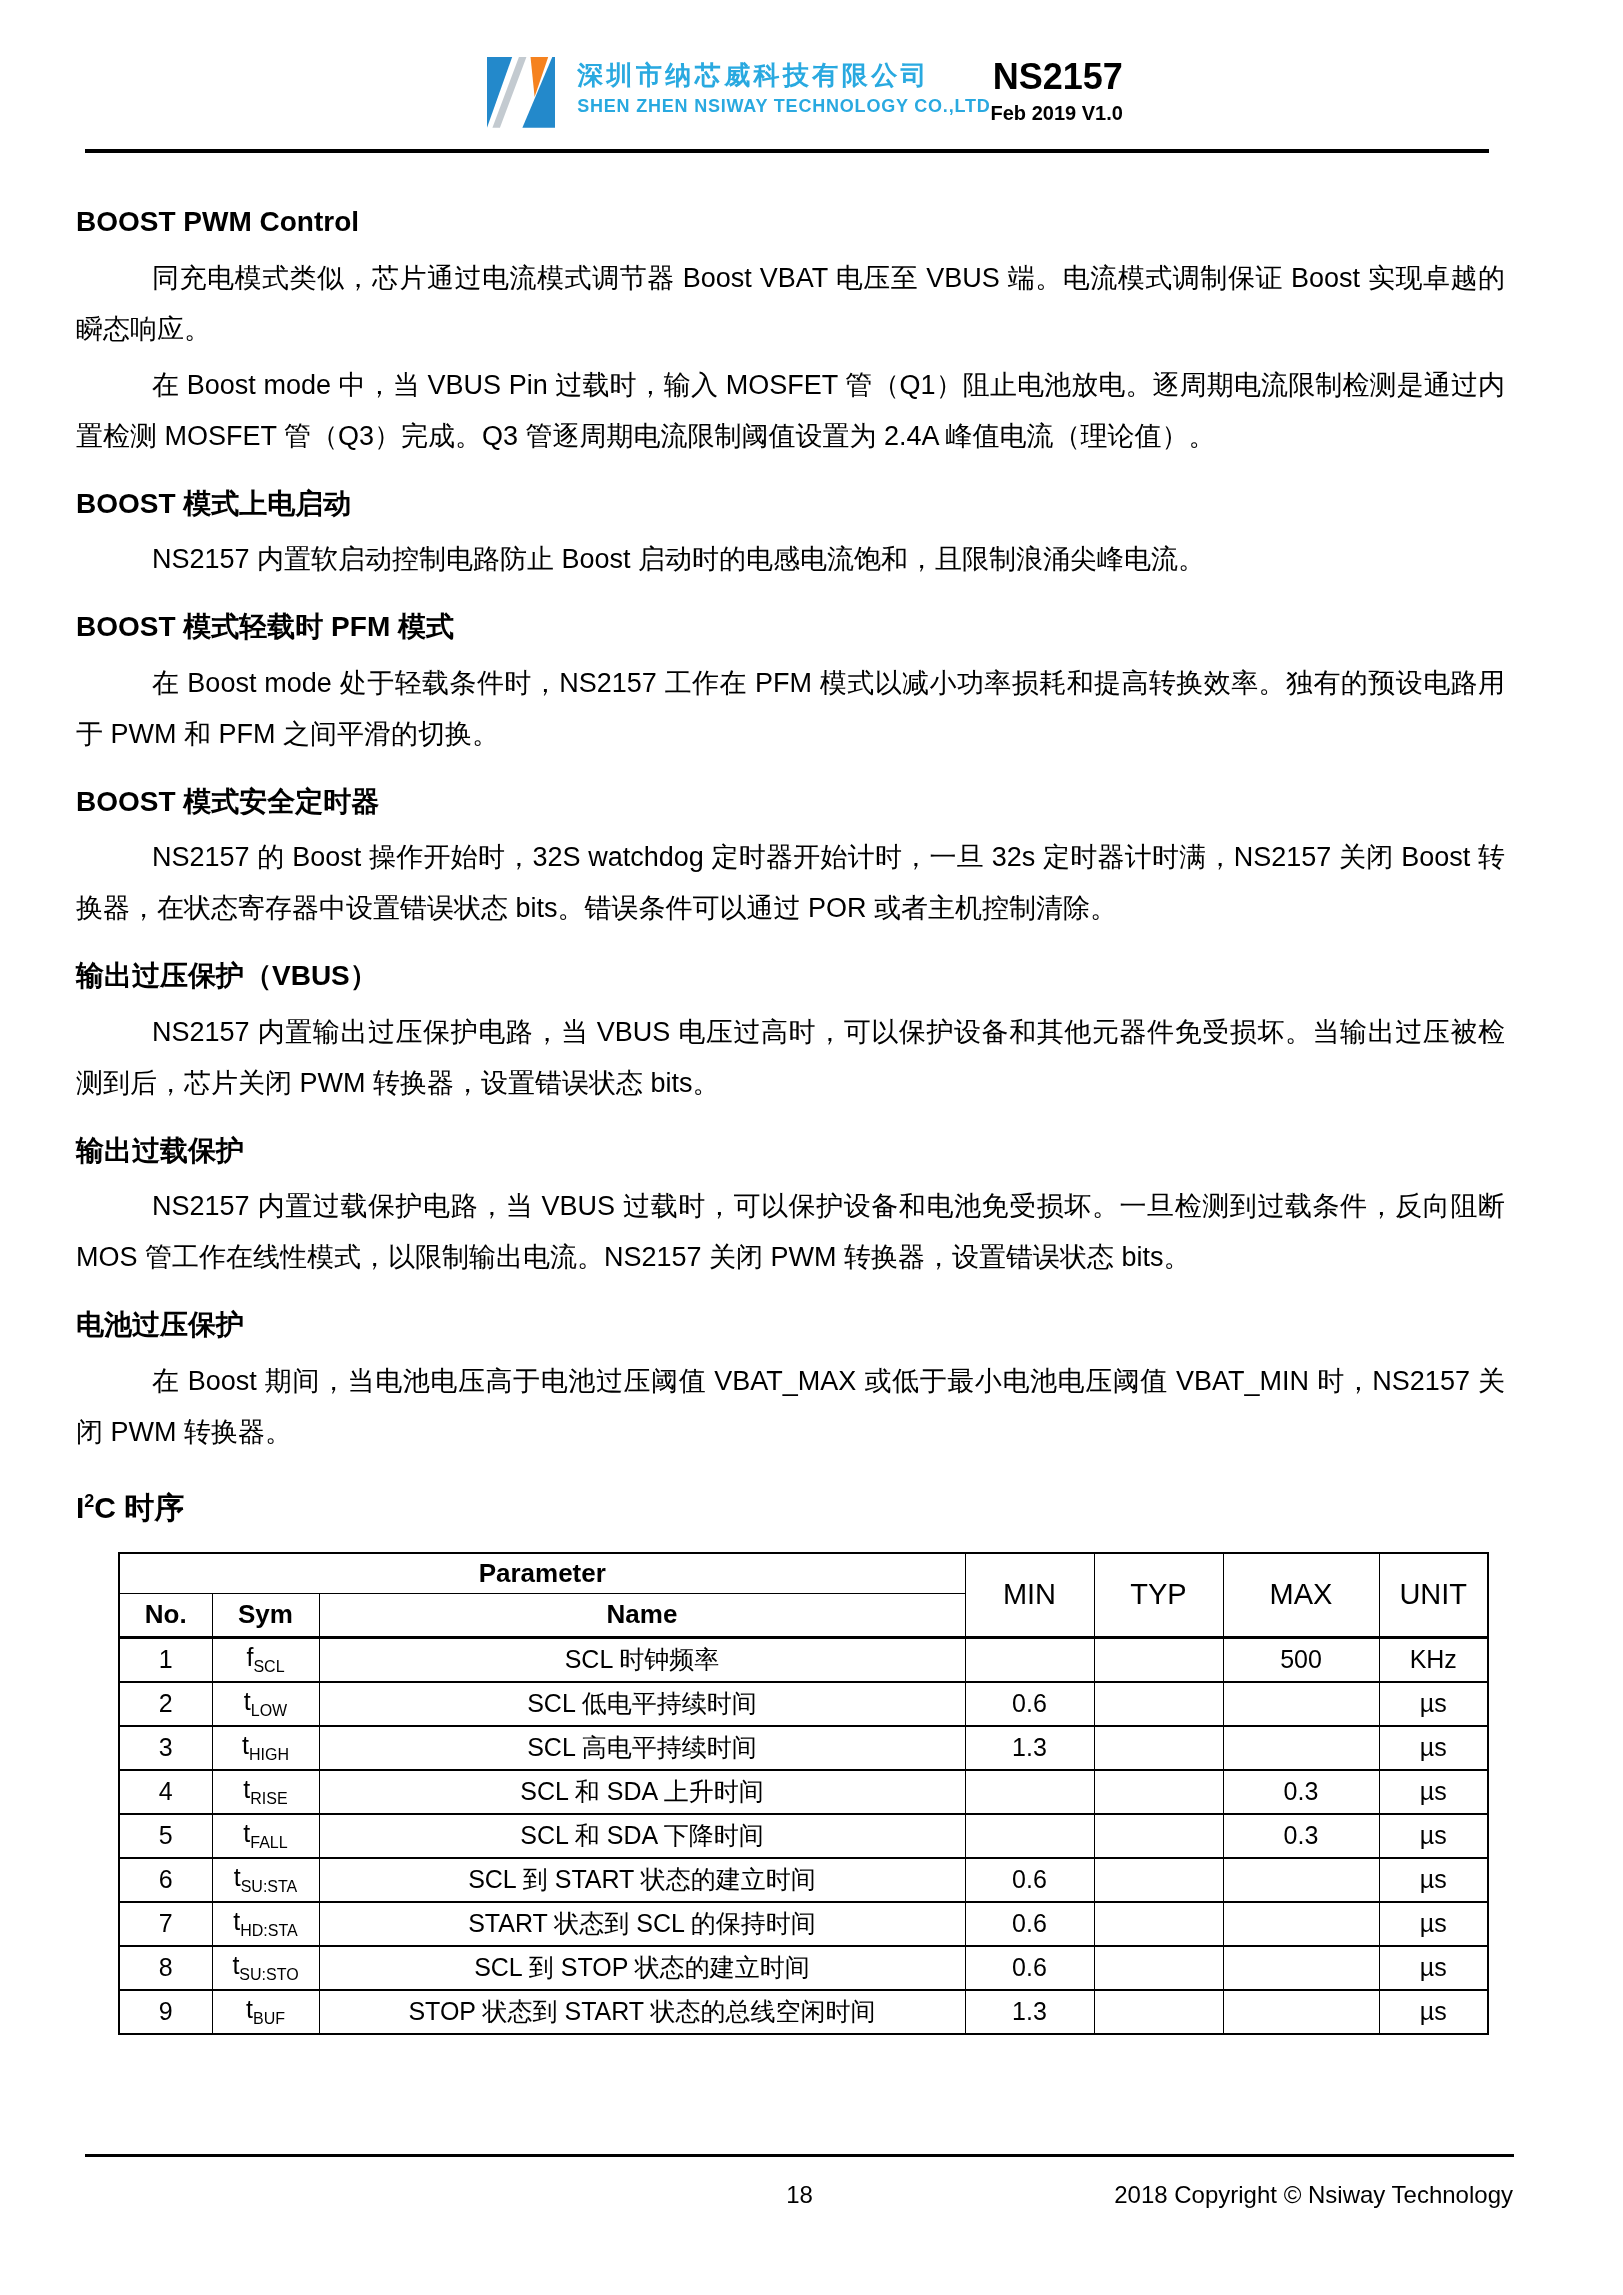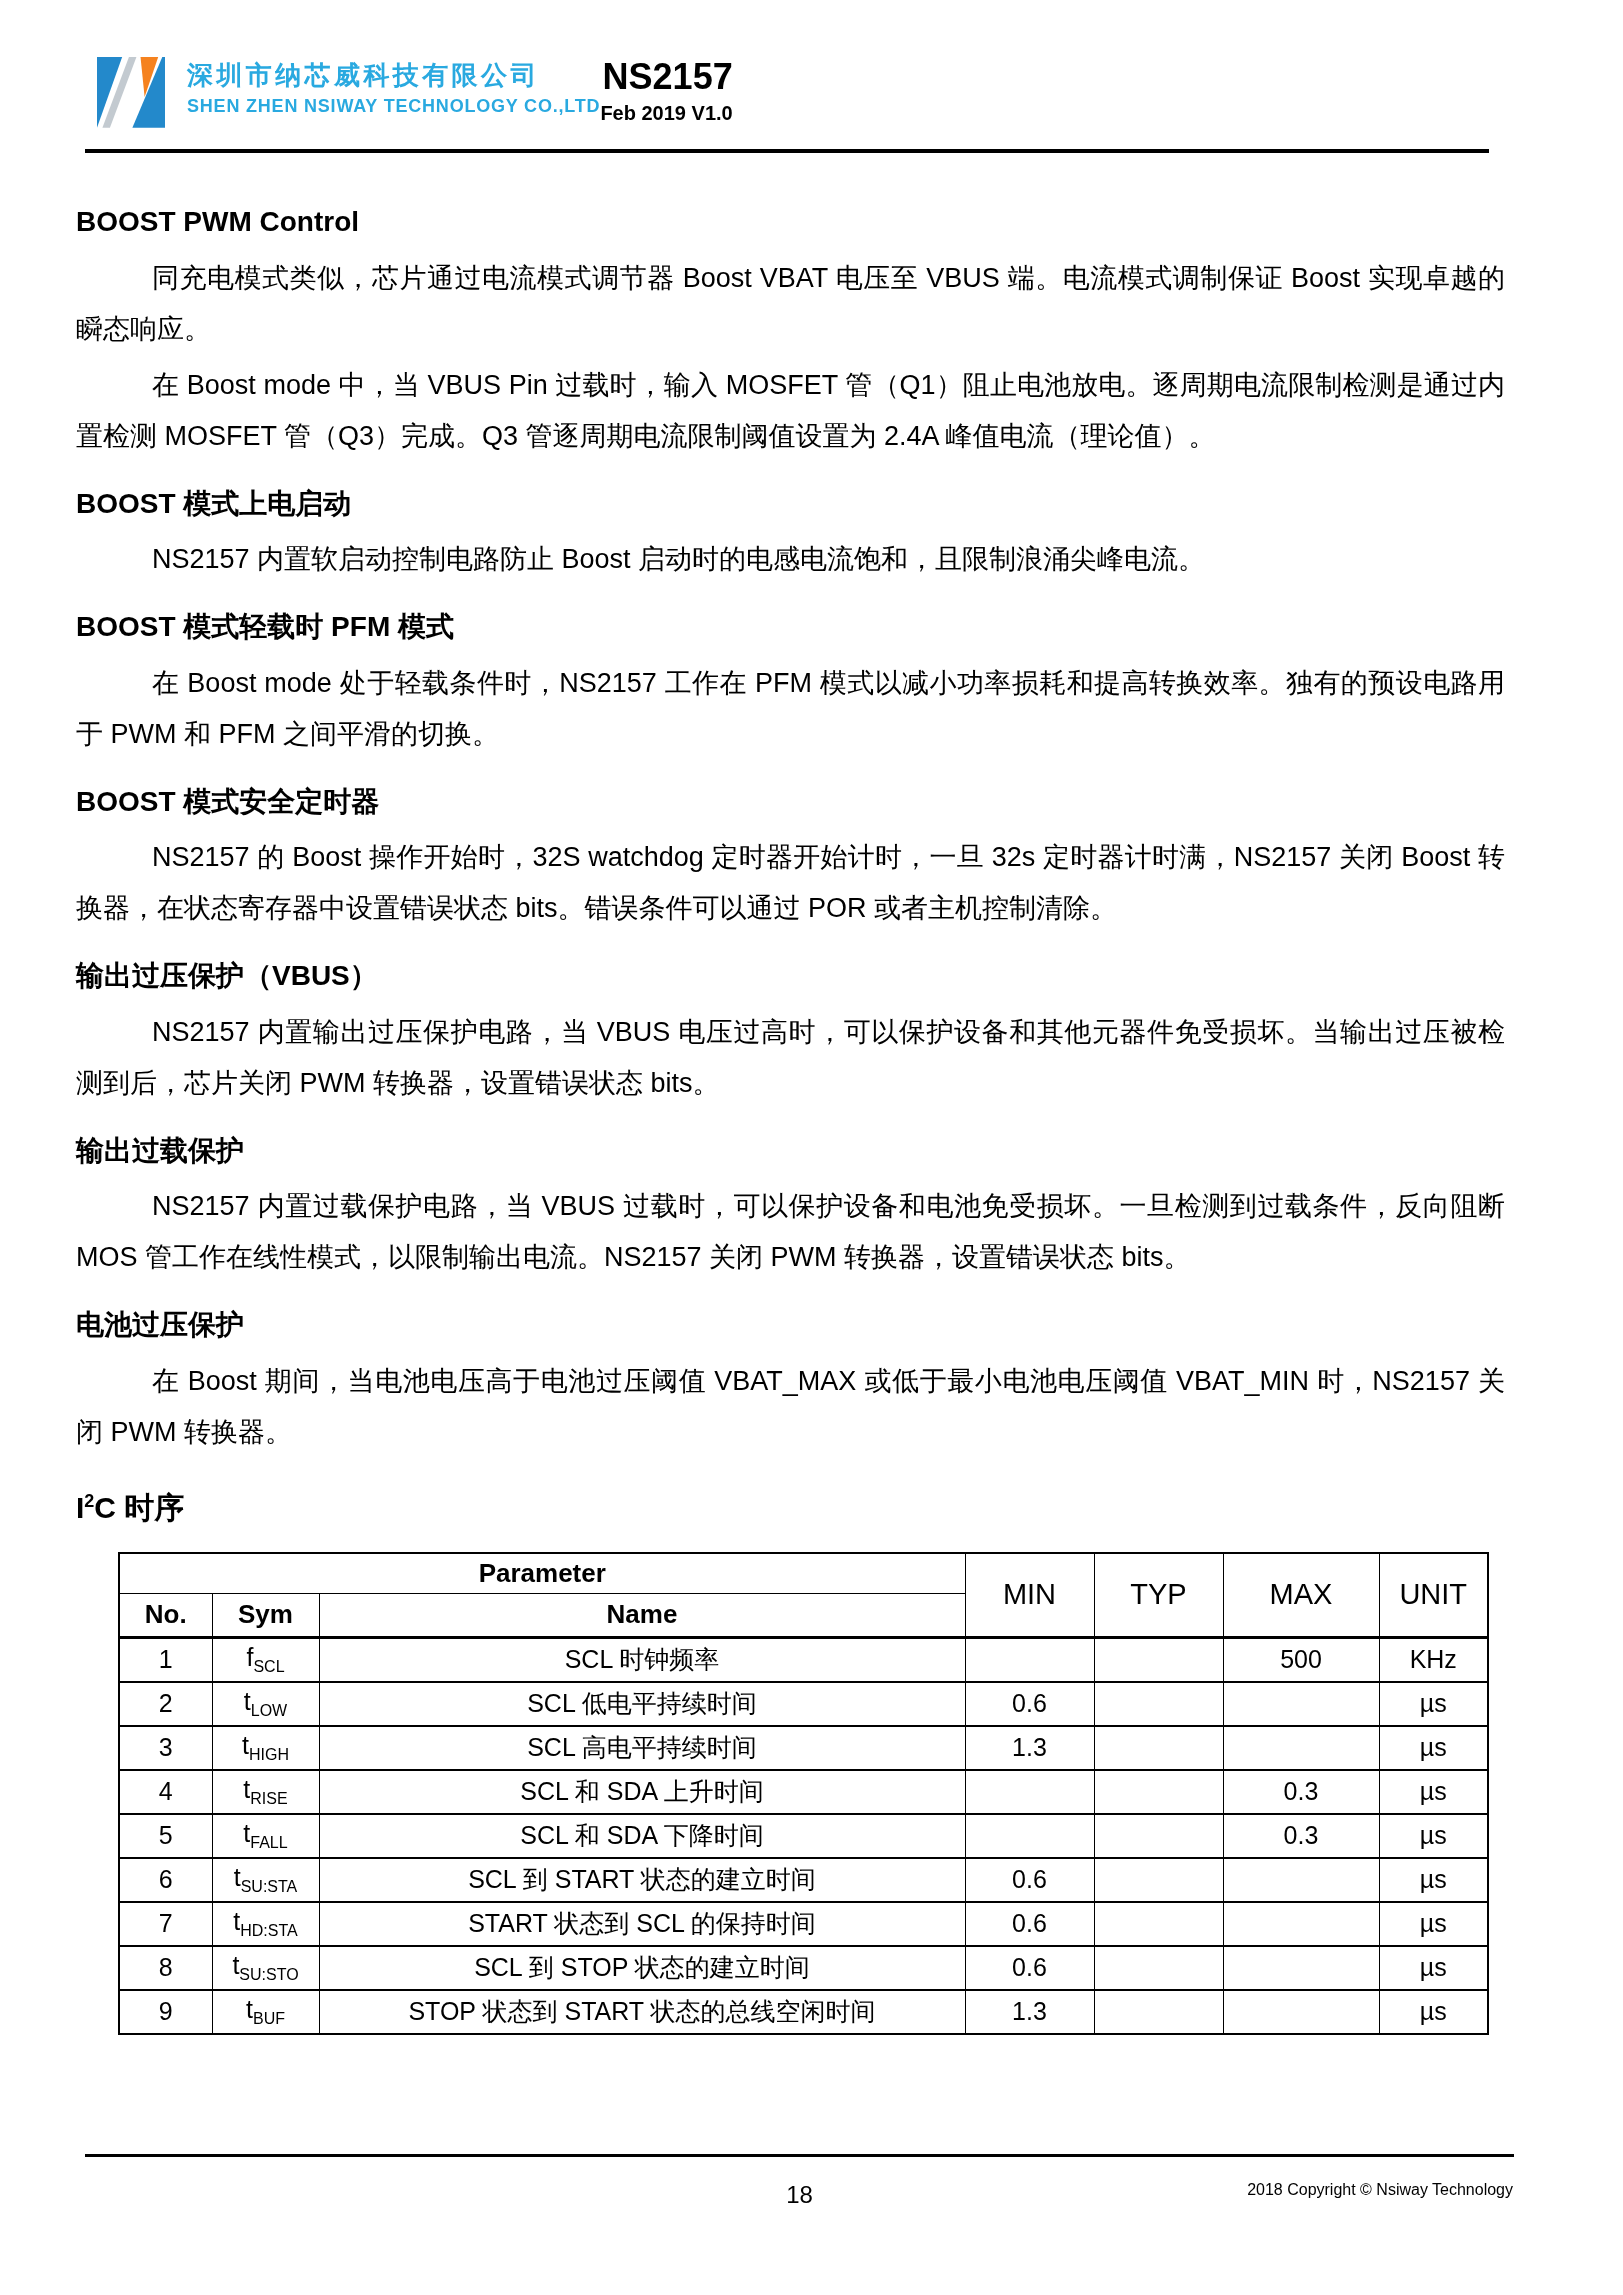--- a/index.html
+++ b/index.html
@@ -6,21 +6,21 @@
   body{background:#ffffff;}
   .page{
     position:relative;
     width:1623px;height:2295px;
     background:#ffffff;
     font-family:"Liberation Sans","DejaVu Sans",sans-serif;
     color:#000;
     overflow:hidden;
   }
   
-  .header{position:absolute;top:54px;left:85px;right:110px;display:flex;justify-content:flex-start;align-items:flex-start;}
+  .header{position:absolute;top:54px;left:85px;right:110px;display:flex;justify-content:center;align-items:flex-start;}
   .brand{display:flex;align-items:flex-start;}
   .logo{width:68px;height:78px;margin-left:12px;flex:0 0 auto;}
   .brand-text{margin-left:22px;padding-top:5px;}
   .company-cn{font-size:26px;font-weight:bold;letter-spacing:3.4px;line-height:32px;}
   .company-en{font-size:18px;font-weight:bold;letter-spacing:0.8px;line-height:25px;margin-top:3.4px;}
   .doc-id{text-align:right;padding-top:1.7px;}
   .part-number{font-size:36px;font-weight:bold;line-height:41px;}
   .revision{font-size:20px;font-weight:bold;line-height:32px;}
   .header-rule{position:absolute;top:149px;left:85px;width:1404px;height:4.2px;background:#000;}
   
@@ -37,21 +37,21 @@
   .timing-table thead th.span-col{font-size:29px;font-weight:normal;}
   .timing-table thead tr.sub-head th{border-bottom-width:3.4px;}
   .timing-table thead th.span-col{border-bottom-width:3.4px;}
   .timing-table tbody td{font-size:25px;text-align:center;height:42px;border-top-width:2.5px;border-bottom-width:2.5px;}
   .timing-table thead tr:first-child th{height:39px;}
   .timing-table thead tr.sub-head th{height:42px;}
   .sym-cell sub{font-size:16px;text-align:center;}
   
   .footer-rule{position:absolute;top:2154px;left:85px;width:1429px;height:3.4px;background:#000;}
   .page-number{position:absolute;top:2181px;left:85px;width:1429px;text-align:center;font-size:24px;}
-  .copyright{position:absolute;top:2181px;right:110px;font-size:16px;}
+  .copyright{position:absolute;top:2181px;right:110px;font-size:24px;}
 </style>
 </head>
 <body>
 
 <div class="page">
 
   <div class="header">
     <div class="brand">
       <svg class="logo" viewBox="0 0 100 112" aria-hidden="true">
         <polygon points="0,3 37,3 0,107" fill="#2389CB"></polygon>

